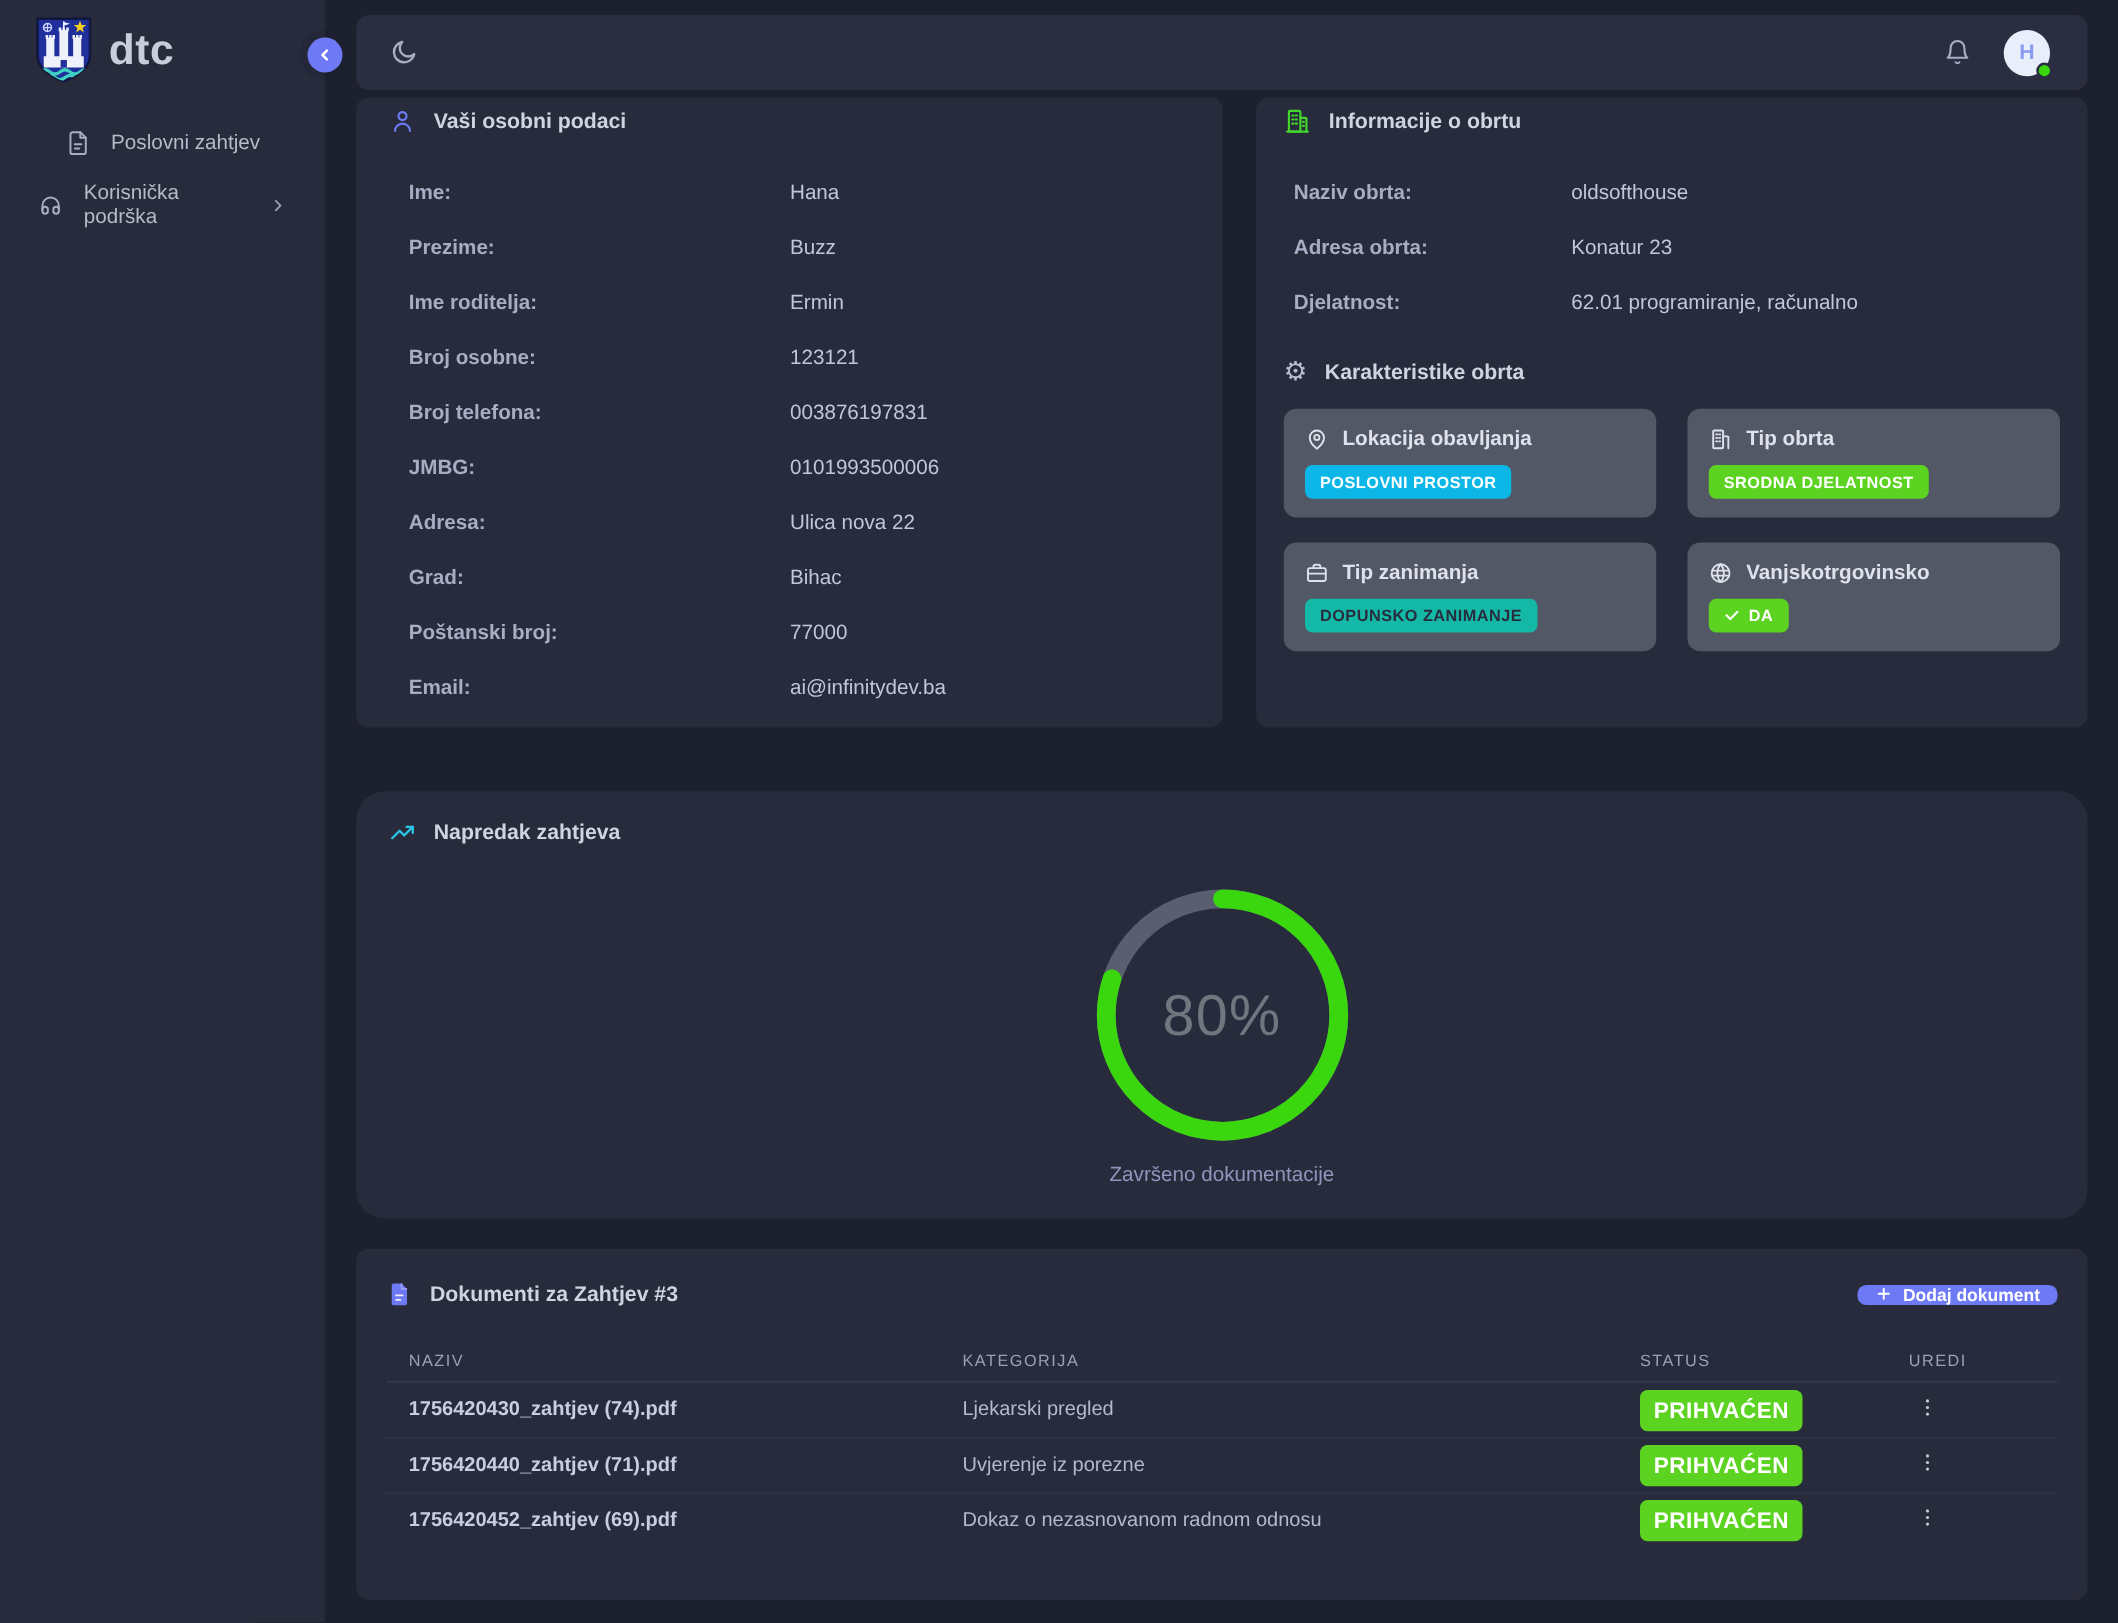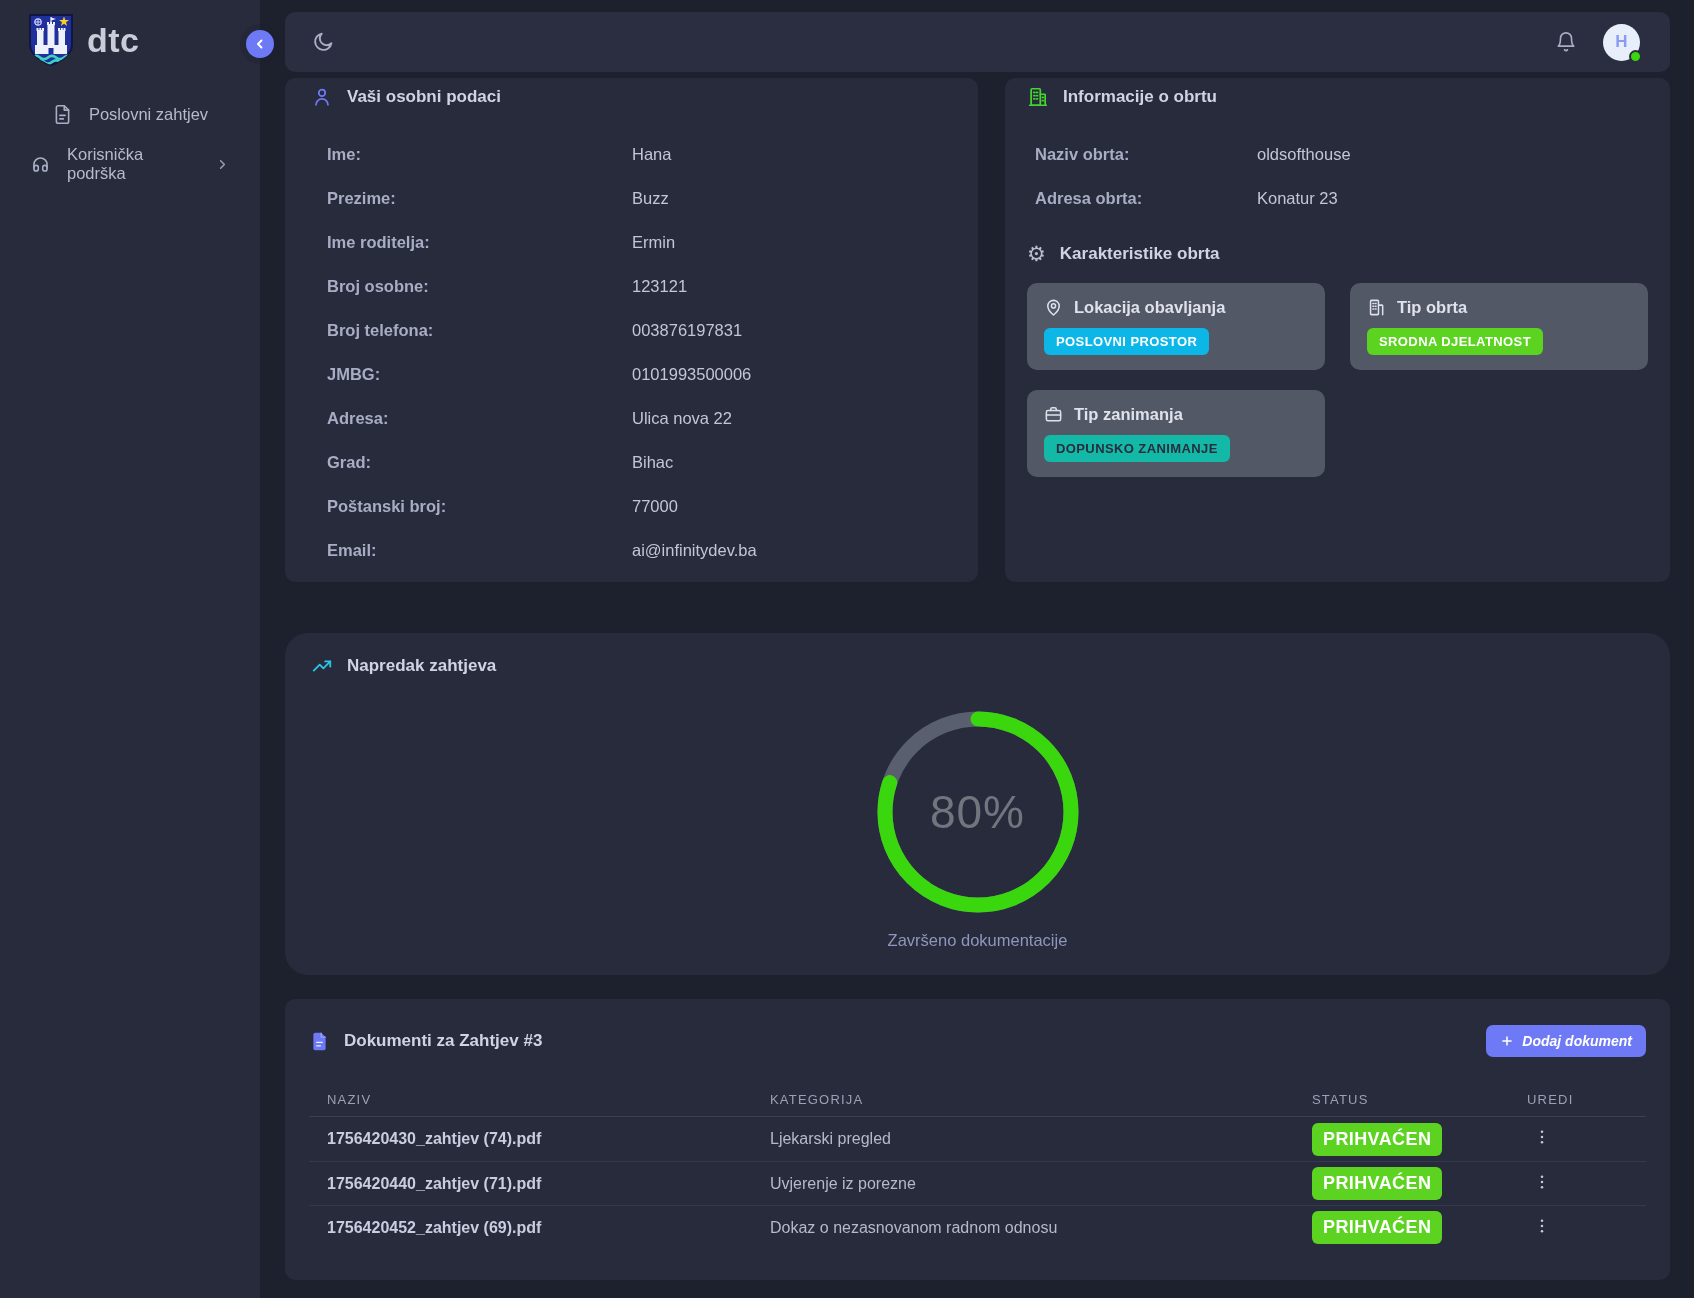--- a/index.html
+++ b/index.html
@@ -86,24 +86,24 @@
   .ring-label {
     position:absolute; inset:0; display:flex; align-items:center; justify-content:center;
     font-size:46px; color:#70757e; letter-spacing:1px;
   }
   .progress-caption { text-align:center; margin-top:14px; font-size:16.5px; color:#8f96bb; }
 
   
   .documents-card { margin-top:24px; height:281px; padding:26px 24px 0 24px; }
   .doc-header { display:flex; align-items:center; }
   .add-btn {
-    margin-left:auto; display:flex; align-items:center; gap:8px;
+    margin-left:auto; display:flex; gap:8px;
     background:#6d79f5; color:#fff; border:none; border-radius:7px;
-    height:32px; padding:0 14px; font-size:14px; font-weight:600;
-    font-family:"Liberation Sans", sans-serif; cursor:pointer;font-style:italic;
+    height:16px; padding:0 14px; font-size:14px; font-weight:600;
+    font-family:"Liberation Sans", sans-serif; cursor:pointer;
   }
   .table { margin-top:26px; }
   .t-row { display:flex; align-items:center; height:44px; border-top:1px solid #343950; }
   .t-head { height:34px; border-top:none; border-bottom:1px solid #3b4055; }
   .t-head .col { font-size:13px; font-weight:400; letter-spacing:1.2px; color:#9ba0b5; }
   .t-head + .t-row { border-top:none; }
   .c-name { flex:0 0 461px; padding-left:18px; }
   .c-cat { flex:0 0 542px; }
   .c-status { flex:0 0 215px; }
   .c-edit { flex:1; }
@@ -289,20 +289,24 @@
       </div>
       <div class="fields">
         <div class="field-row">
             <span class="field-label">Naziv obrta:</span>
             <span class="field-value">oldsofthouse</span>
           </div>
         <div class="field-row">
             <span class="field-label">Adresa obrta:</span>
             <span class="field-value">Konatur 23</span>
           </div>
+        <div class="field-row">
+            <span class="field-label">Djelatnost:</span>
+            <span class="field-value">62.01 programiranje, računalno</span>
+          </div>
       </div>
 
       <div class="char-header">
         <span class="gear-glyph">⚙</span>
         <span class="card-title">Karakteristike obrta</span>
       </div>
 
       <div class="char-grid">
         <div class="char-card">
           <div class="char-title">
@@ -338,20 +342,40 @@
                 <rect x="3" y="7" width="18" height="13" rx="2"></rect>
                   <path d="M8.5 7V5.5a2 2 0 0 1 2-2h3a2 2 0 0 1 2 2V7"></path>
                   <path d="M3 12.5h18"></path>
               </svg>
             </span>
             <span>Tip zanimanja</span>
           </div>
           <span class="badge badge-gray">DOPUNSKO ZANIMANJE</span>
         </div>
 
+        <div class="char-card">
+          <div class="char-title">
+            <span>
+              <svg width="19" height="19" viewBox="0 0 24 24" fill="none" stroke="#dfe2ec" stroke-width="1.9" stroke-linecap="round" stroke-linejoin="round">
+                <circle cx="12" cy="12" r="9"></circle>
+                  <path d="M3.5 9.5h17M3.5 14.5h17"></path>
+                  <path d="M12 3a14 14 0 0 1 0 18M12 3a14 14 0 0 0 0 18"></path>
+              </svg>
+            </span>
+            <span>Vanjskotrgovinsko</span>
+          </div>
+          <span class="badge badge-green">
+            <span>
+              <svg width="13" height="13" viewBox="0 0 24 24" fill="none" stroke="#fff" stroke-width="3.2" stroke-linecap="round" stroke-linejoin="round">
+                  <polyline points="20 6.5 9.5 17 4 11.5"></polyline>
+                </svg>
+            </span>
+            <span>DA</span>
+          </span>
+        </div>
       </div>
     </section>
   </div>
 
   <section class="card progress-card">
     <div class="card-header">
       <span>
         <svg width="22" height="22" viewBox="0 0 24 24" fill="none" stroke="#2bc5e8" stroke-width="2" stroke-linecap="round" stroke-linejoin="round">
           <polyline points="3 17 9.5 10.5 13.5 14.5 21 7"></polyline>
             <polyline points="15.5 7 21 7 21 12.5"></polyline>

